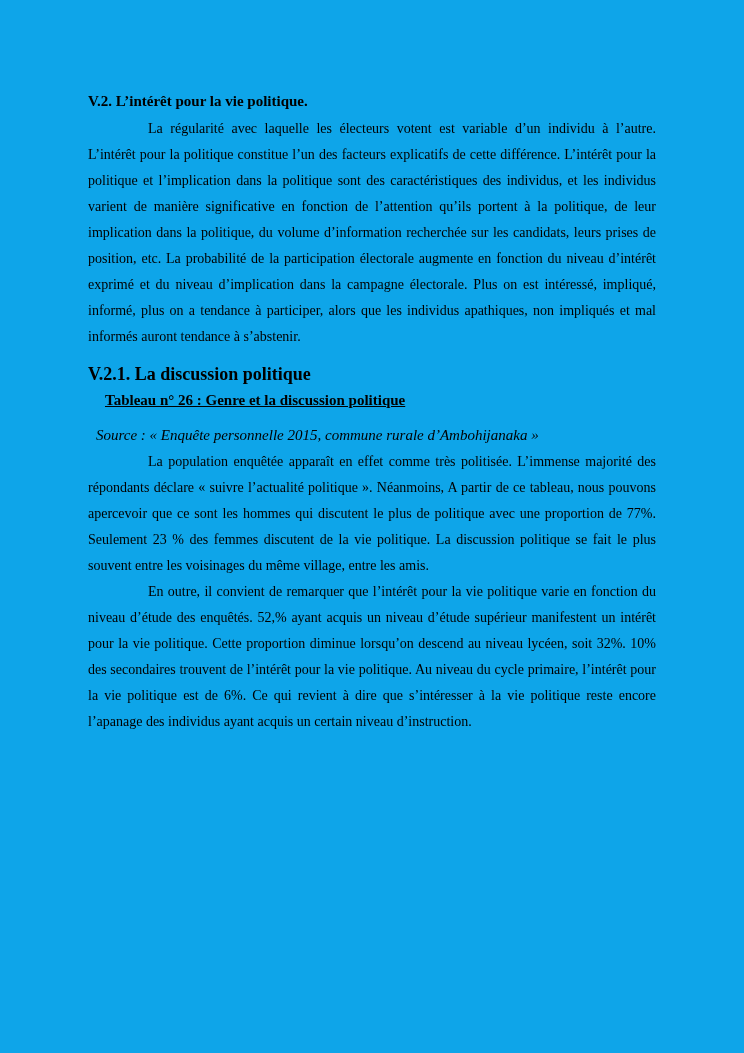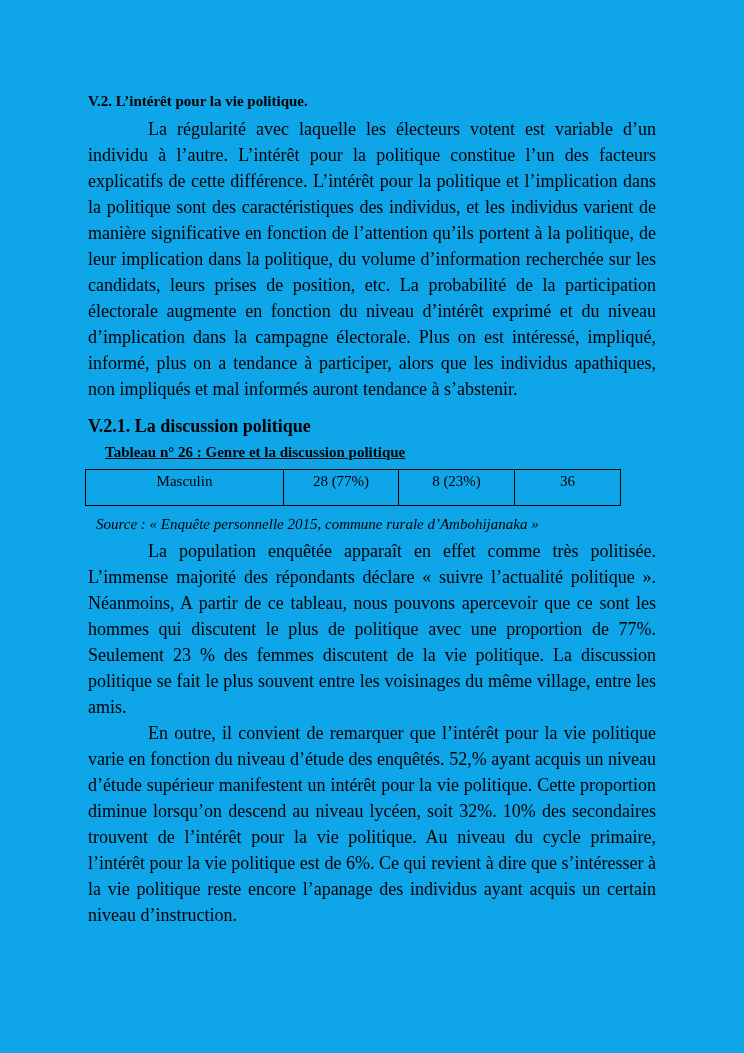--- a/index.html
+++ b/index.html
@@ -14,21 +14,21 @@
     padding: 88px 88px 0 88px;
     overflow: hidden;
   }
   .h1 {
     font-size: 15px;
     font-weight: bold;
     line-height: 26px;
     margin: 0 0 2px 0;
   }
   .para {
-    font-size: 18px;
+    font-size: 14px;
     line-height: 26px;
     text-align: justify;
     text-indent: 60px;
     margin: 0;
   }
   .h2 {
     font-size: 18px;
     font-weight: bold;
     line-height: 26px;
     margin: 11px 0 0 0;
@@ -109,26 +109,20 @@
   <div class="table-caption">Tableau n° 26 : Genre et la discussion politique</div>
 
   <table class="genre-table">
     <colgroup>
       <col style="width:198px">
       <col style="width:115px">
       <col style="width:116px">
       <col style="width:106px">
     </colgroup>
     <tbody>
-      <tr class="row-masculin">
-        <td>Masculin</td>
-        <td>28 (77%)</td>
-        <td>8 (23%)</td>
-        <td>36</td>
-      </tr>
     </tbody>
   </table>
 
   <div class="source-note">Source : «  Enquête personnelle 2015, commune rurale d’Ambohijanaka »</div>
 
   <div class="body-block">
     <p class="para">La population enquêtée apparaît en effet comme très politisée. L’immense majorité des répondants déclare « suivre l’actualité politique ». Néanmoins,  A partir de ce tableau, nous pouvons apercevoir que ce sont les hommes qui discutent le plus de politique avec une proportion de 77%.  Seulement 23 % des femmes discutent de la vie politique. La discussion politique se fait le plus souvent entre les voisinages du même village, entre les amis.</p>
     <p class="para">En outre, il convient de remarquer que l’intérêt pour la vie politique varie en fonction du niveau d’étude des enquêtés. 52,% ayant acquis un niveau d’étude supérieur manifestent un intérêt pour la vie politique. Cette proportion diminue lorsqu’on descend au niveau lycéen, soit 32%. 10% des secondaires trouvent de l’intérêt pour la vie politique. Au niveau du cycle primaire, l’intérêt pour la vie politique est de 6%.  Ce qui revient à dire que s’intéresser à la vie politique reste encore l’apanage des individus ayant acquis un certain niveau d’instruction.</p>
   </div>
 

